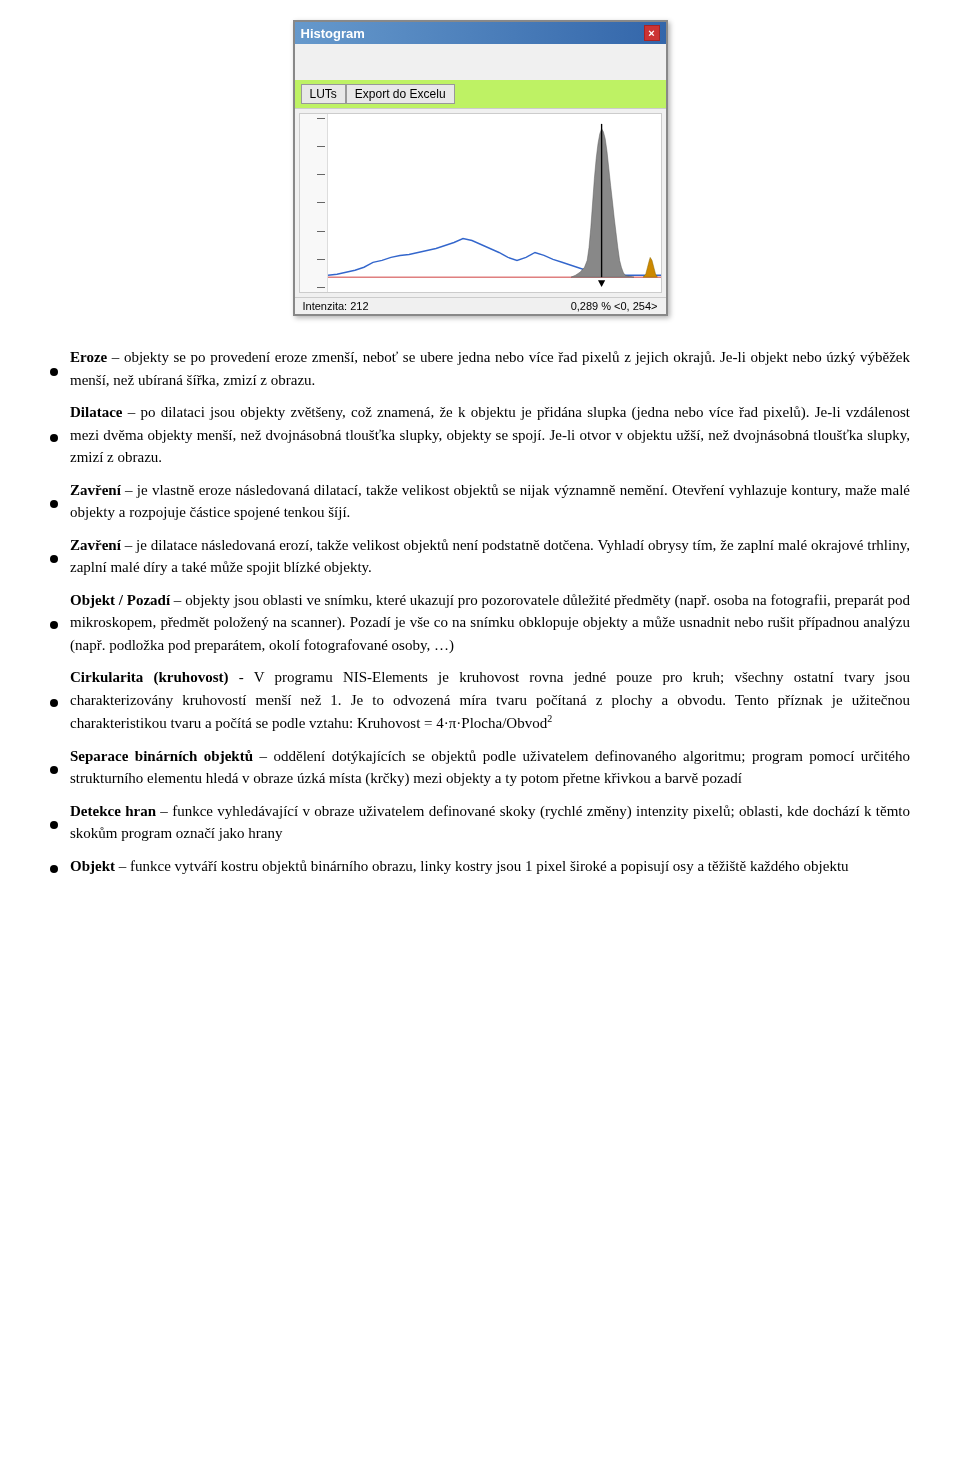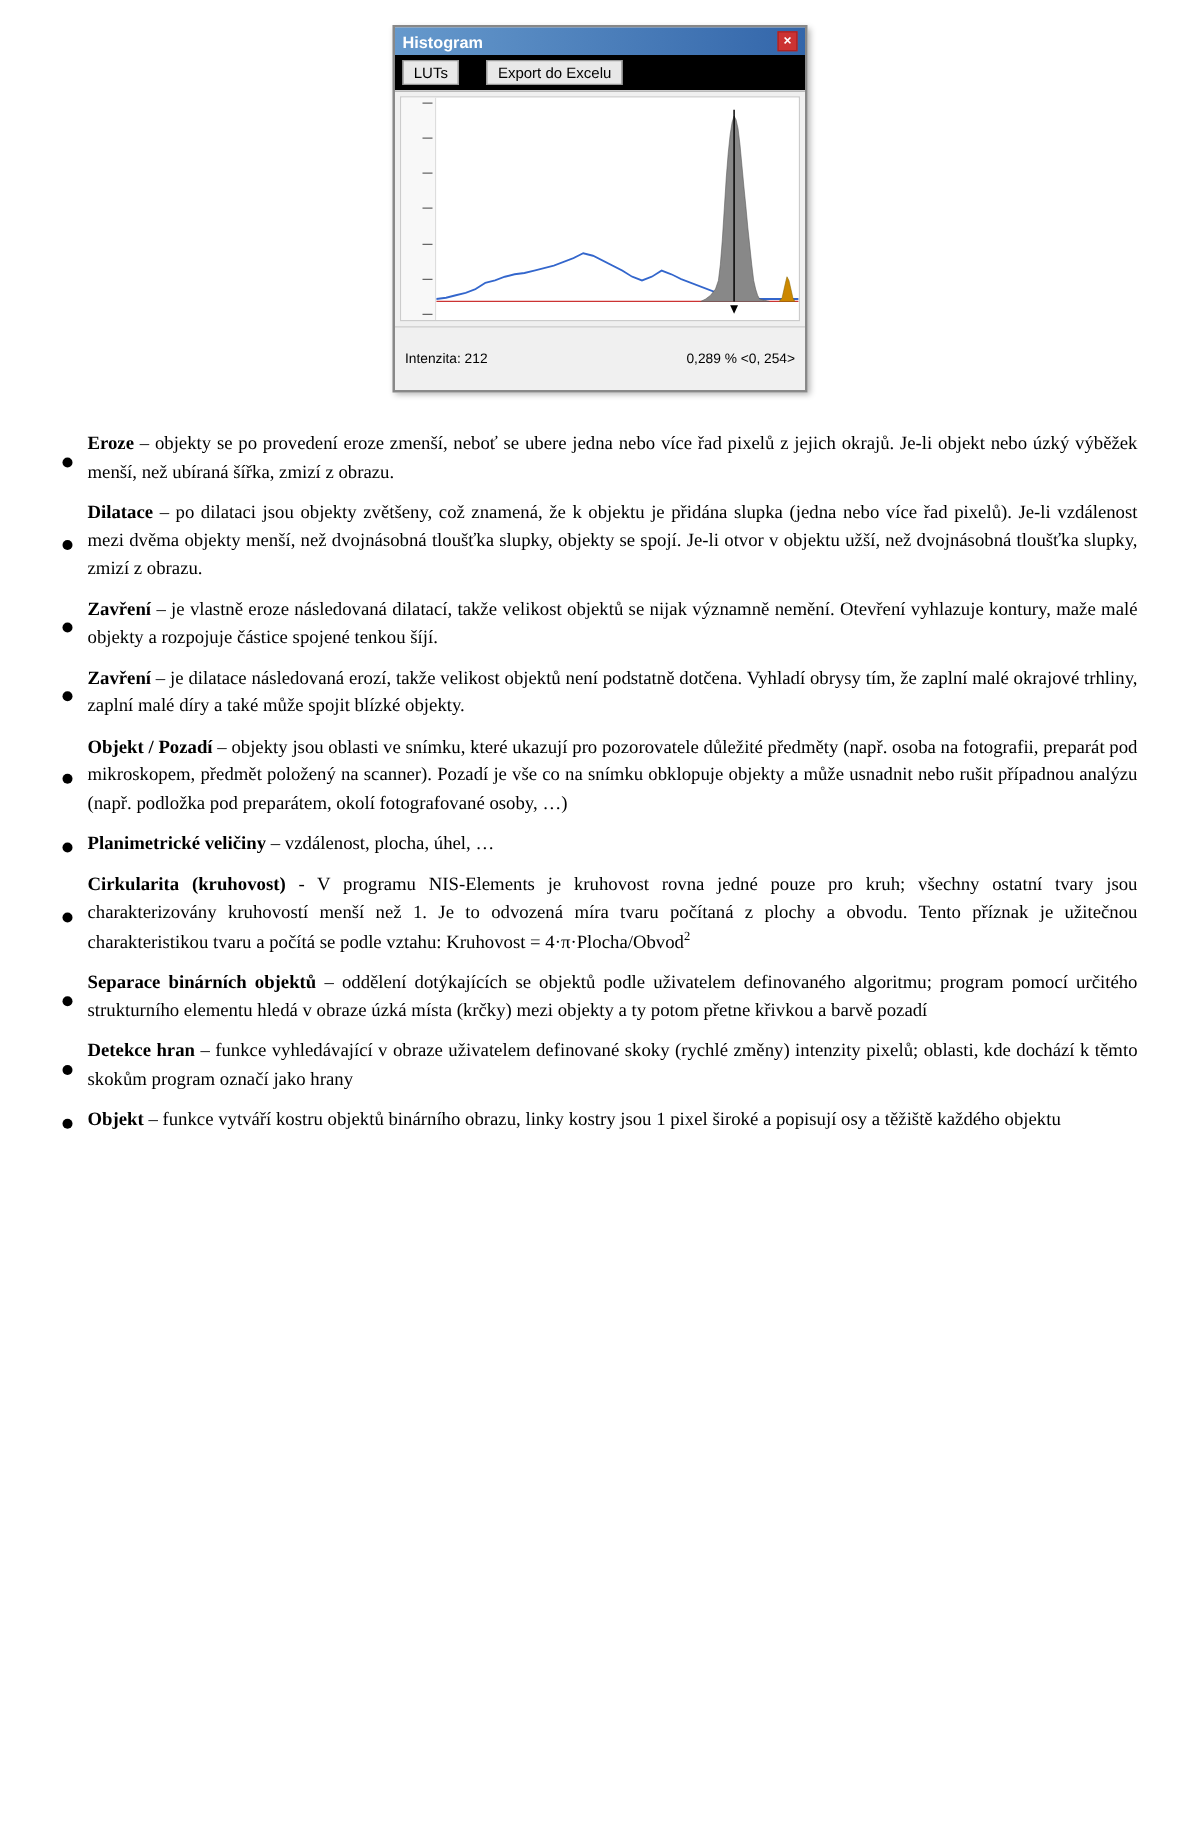--- a/index.html
+++ b/index.html
@@ -7,21 +7,21 @@
       background: #ffffff;
       font-family: "Times New Roman", Times, serif;
       font-size: 15px;
       color: #000000;
       width: 960px;
       min-height: 1478px;
       padding: 20px 40px 40px 40px;
     }
 
     .histogram-window {
-      width: 332px;
+      width: 375px;
       margin: 0 auto 30px auto;
       border: 2px solid #888;
       background: #f0f0f0;
       box-shadow: 2px 2px 5px rgba(0,0,0,0.3);
     }
 
     .histogram-titlebar {
       background: linear-gradient(to right, #6699cc, #3366aa);
       color: white;
       font-family: Arial, sans-serif;
@@ -41,27 +41,28 @@
       height: 16px;
       font-size: 11px;
       cursor: pointer;
       display: flex;
       align-items: center;
       justify-content: center;
       font-family: Arial, sans-serif;
     }
 
     .histogram-toolbar {
-      background: #000000;
+      background: #bef264;
       padding: 4px 6px;
       display: flex;
-      gap: 22px;
+      gap: 0;
       border-bottom: 1px solid #ccc;
       font-family: Arial, sans-serif;
       font-size: 12px;
+      margin-top: 36px;
     }
 
     .histogram-toolbar-btn {
       background: #e8e8e8;
       border: 1px solid #999;
       padding: 2px 8px;
       font-size: 12px;
       cursor: pointer;
       font-family: Arial, sans-serif;
     }
@@ -105,21 +106,21 @@
     }
 
     .histogram-svg {
       width: 100%;
       height: 100%;
     }
 
     .histogram-status {
       background: #f0f0f0;
       border-top: 1px solid #ccc;
-      padding: 19px 8px;
+      padding: 2px 8px;
       font-family: Arial, sans-serif;
       font-size: 11px;
       display: flex;
       justify-content: space-between;
     }
 
     .content-area {
       padding: 0 10px;
     }
 
@@ -319,26 +320,20 @@
       </span>
     </li>
 
     <li>
       <span class="bullet-dot"></span>
       <span class="bullet-text">
         <span class="term">Objekt / Pozadí</span> – objekty jsou oblasti ve snímku, které ukazují pro pozorovatele důležité předměty (např. osoba na fotografii, preparát pod mikroskopem, předmět položený na scanner). Pozadí je vše co na snímku obklopuje objekty a může usnadnit nebo rušit případnou analýzu (např. podložka pod preparátem, okolí fotografované osoby, …)
       </span>
     </li>
 
-    <li>
-      <span class="bullet-dot"></span>
-      <span class="bullet-text">
-        <span class="term">Planimetrické veličiny</span> – vzdálenost, plocha, úhel, …
-      </span>
-    </li>
 
     <li>
       <span class="bullet-dot"></span>
       <span class="bullet-text">
         <span class="term">Cirkularita (kruhovost)</span> - V programu NIS-Elements je kruhovost rovna jedné pouze pro kruh; všechny ostatní tvary jsou charakterizovány kruhovostí menší než 1. Je to odvozená míra tvaru počítaná z plochy a obvodu. Tento příznak je užitečnou charakteristikou tvaru a počítá se podle vztahu: Kruhovost = 4·π·Plocha/Obvod<sup>2</sup>
       </span>
     </li>
 
 
     <li>

